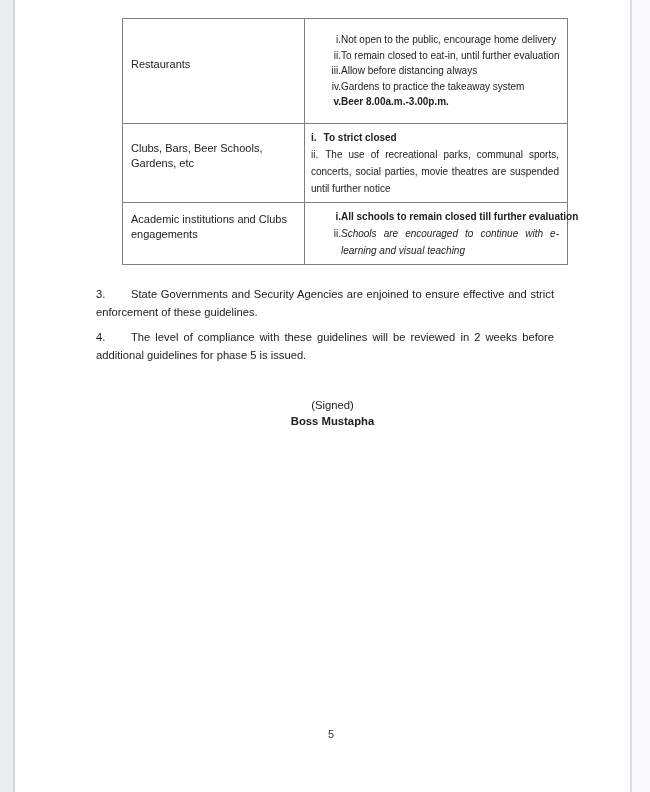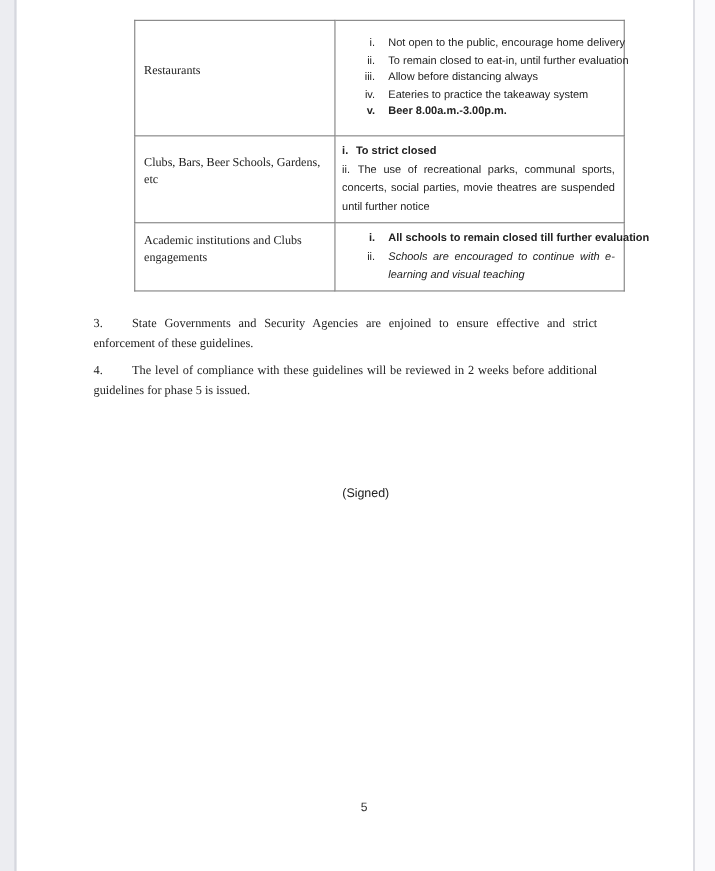--- a/index.html
+++ b/index.html
@@ -43,77 +43,74 @@
   }
   table.gtable td {
     border: 1.5px solid #808080;
     vertical-align: middle;
   }
   td.cat-cell {
     width: 163px;
     padding: 6px 10px 20px 8px;
     font-size: 11px;
     line-height: 15px;
-    font-family: Liberation Serif, serif;
   }
   td.items-cell {
     padding: 5px 8px 5px 6px;
     font-size: 10px;
     line-height: 17px;
   }
   tr:nth-child(1) td.items-cell { line-height: 15.5px; }
   tr:nth-child(1) { height: 105px; }
   tr:nth-child(2) { height: 77px; }
   tr:nth-child(3) { height: 53px; }
 
   .item.tabbed { display: flex; }
   .item.tabbed .num {
     flex: 0 0 30px;
     text-align: right;
   }
   .item.tabbed .txt {
     flex: 1;
-    margin-left: 12px;
+    margin-left: 0;
     white-space: nowrap;
   }
   .item.tabbed.justify .txt {
     white-space: normal;
     text-align: justify;
     font-style: italic;
   }
   .item.inline { text-align: justify; }
   .item.inline .num { margin-right: 7px; }
   .item .bold, .bold { font-weight: bold; }
 
   
   .para {
     position: absolute;
-    left: 85px;
+    left: 96px;
     width: 458px;
     font-size: 11.2px;
     line-height: 18px;
     text-align: justify;
-    font-family: Liberation Serif, serif;
   }
   .para .pnum {
     display: inline-block;
     width: 35px;
   }
   #para-3 { top: 285px; }
   #para-4 { top: 328px; }
 
   
   .signature {
     position: absolute;
     left: 105px; top: 398px;
     width: 455px;
     text-align: center;
     font-size: 11.3px;
     line-height: 15.5px;
-    margin-top: 44px;
   }
   .signature .sig-name { font-weight: bold; }
 
   
   .page-number {
     position: absolute;
     left: 300px; top: 728px;
     width: 62px;
     text-align: center;
     font-size: 11px;
@@ -139,21 +136,21 @@
           <div class="item tabbed">
             <span class="num">ii.</span>
             <span class="txt">To remain closed to eat-in, until further evaluation</span>
           </div>
           <div class="item tabbed">
             <span class="num">iii.</span>
             <span class="txt">Allow before distancing always</span>
           </div>
           <div class="item tabbed">
             <span class="num">iv.</span>
-            <span class="txt">Eateries to practice the takeaway system</span>
+            <span class="txt">Gardens to practice the takeaway system</span>
           </div>
           <div class="item tabbed bold">
             <span class="num">v.</span>
             <span class="txt">Beer 8.00a.m.-3.00p.m.</span>
           </div>
         </td>
       </tr>
       <tr>
         <td class="cat-cell">Clubs, Bars, Beer Schools, Gardens, etc</td>
         <td class="items-cell">
@@ -180,15 +177,16 @@
 <div class="para" id="para-3">
   <span class="pnum">3.</span><span>State Governments and Security Agencies are enjoined to ensure effective and strict enforcement of these guidelines.</span>
 </div>
 
 <div class="para" id="para-4">
   <span class="pnum">4.</span><span>The level of compliance with these guidelines will be reviewed in 2 weeks before additional guidelines for phase 5 is issued.</span>
 </div>
 
 <div class="signature">
   <div class="sig-signed">(Signed)</div>
+  <div class="sig-name">Boss Mustapha</div>
 </div>
 
 <div class="page-number">5</div>
 
 </body></html>

